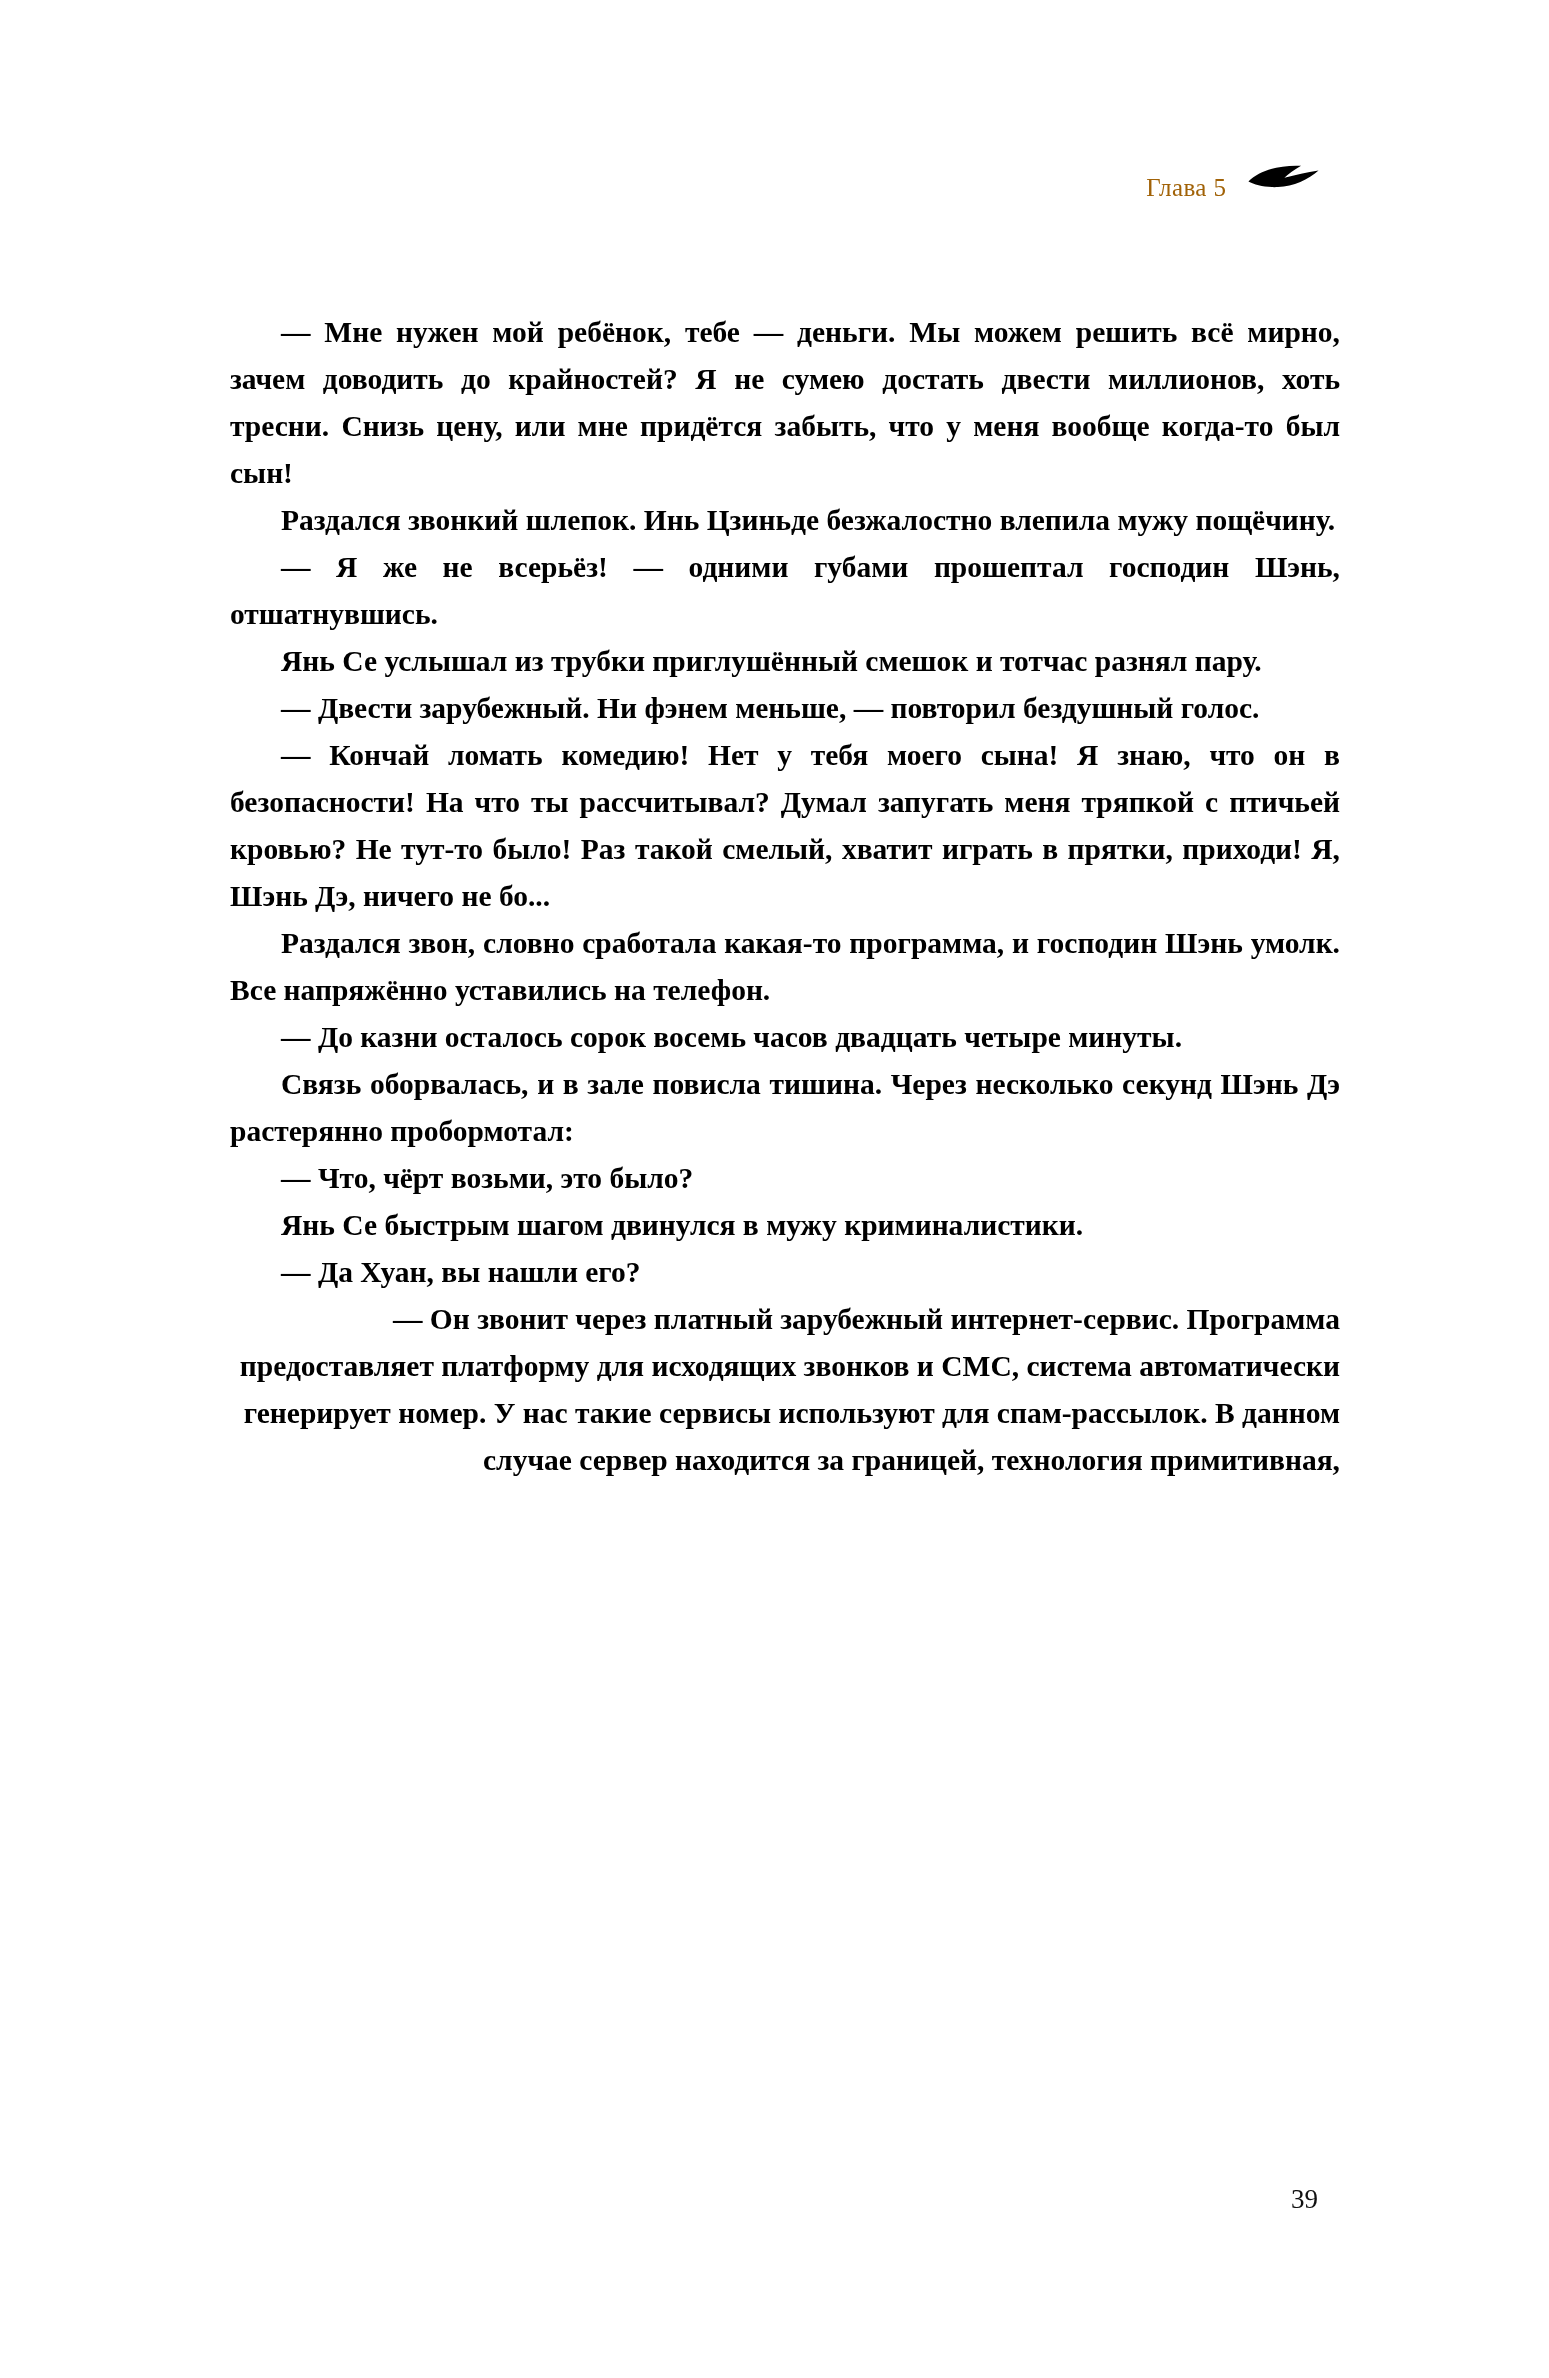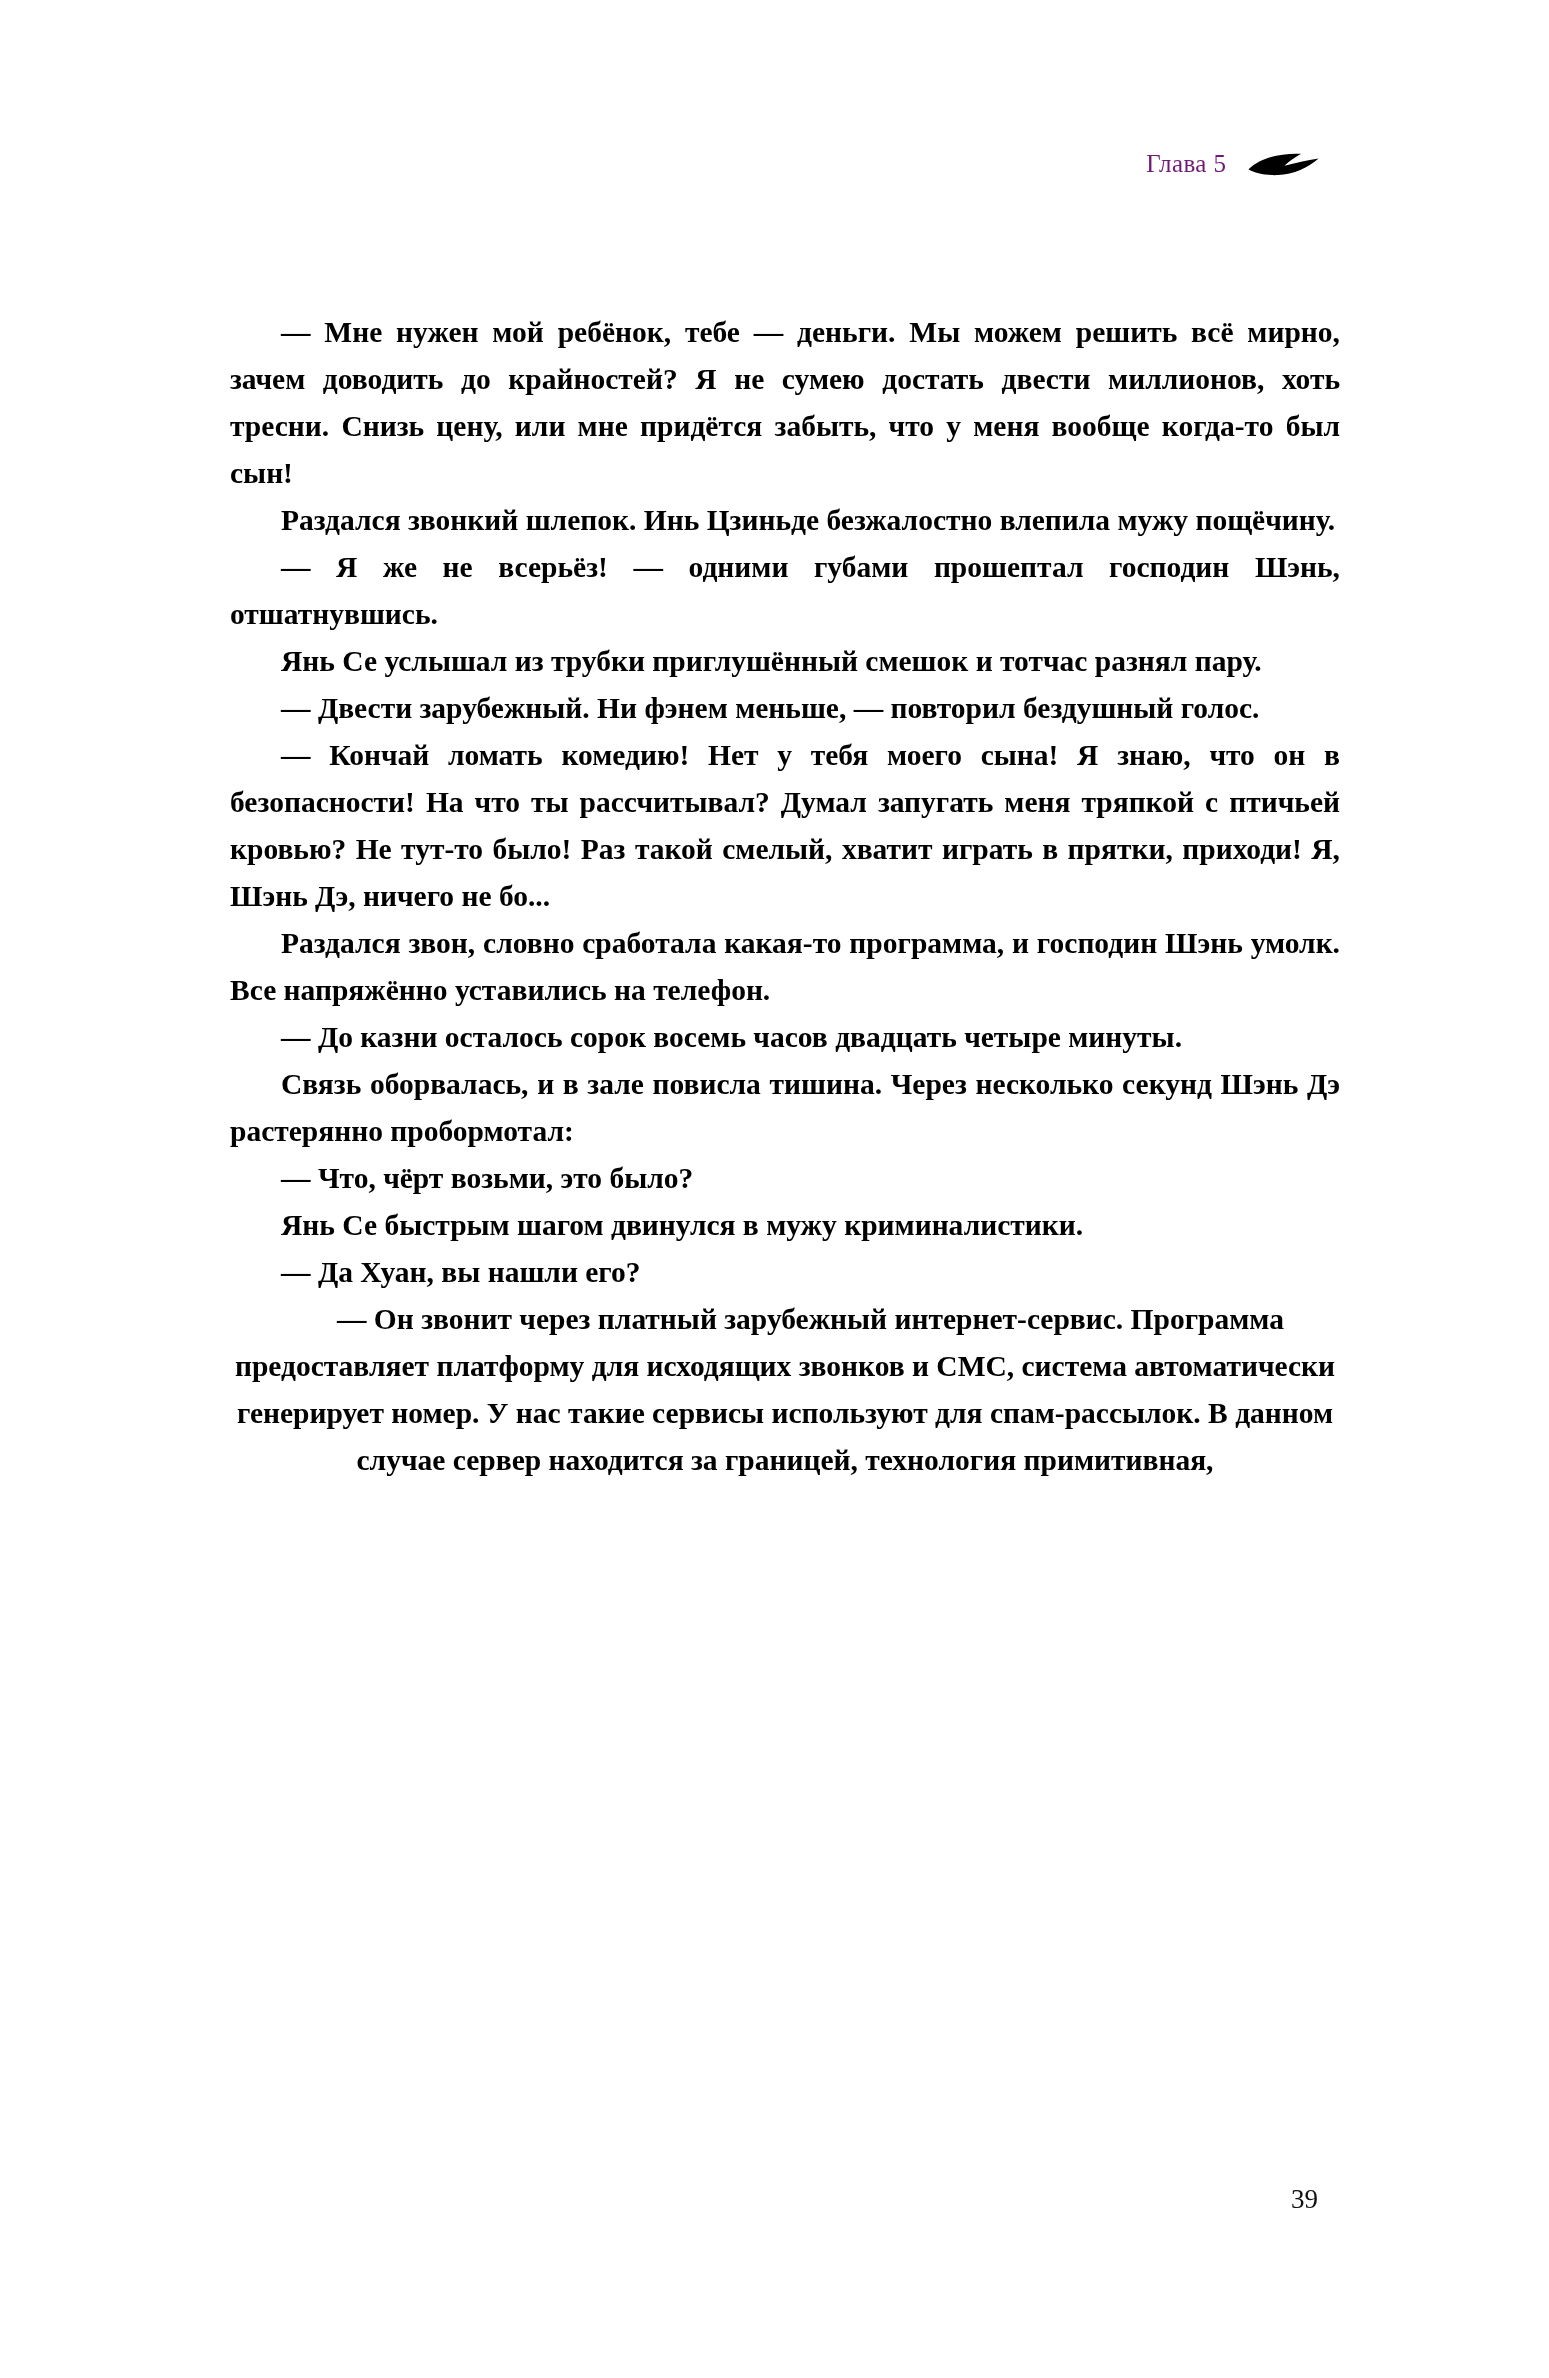--- a/index.html
+++ b/index.html
@@ -26,22 +26,23 @@
     position: absolute;
     right: 230px;
     top: 150px;
     display: flex;
     align-items: center;
     gap: 20.6px;
   }
   .header-label {
     font-size: 25px;
     letter-spacing: 0.4px;
-    color: #701a75;
+    color: #a16207;
     font-family: "Liberation Serif", "DejaVu Serif", serif;
+    margin-top: 24px;
   }
   .header-ornament {
     width: 73px;
     height: 24px;
     display: block;
   }
   .content {
     position: absolute;
     left: 230px;
     top: 309px;
@@ -52,21 +53,21 @@
     font-size: 29.5px;
     line-height: 47px;
     text-align: justify;
     text-justify: inter-word;
     text-indent: 51px;
     hyphens: manual;
     font-family: "Liberation Serif", "DejaVu Serif", serif;
     font-weight: bold;
   }
   p.para:last-child {
-    text-align: center;
+    text-align: right;
   }
   .folio {
     position: absolute;
     right: 232px;
     bottom: 164px;
     font-size: 27px;
     font-family: "Liberation Serif", "DejaVu Serif", serif;
     color: #111111;
   }
 </style>

